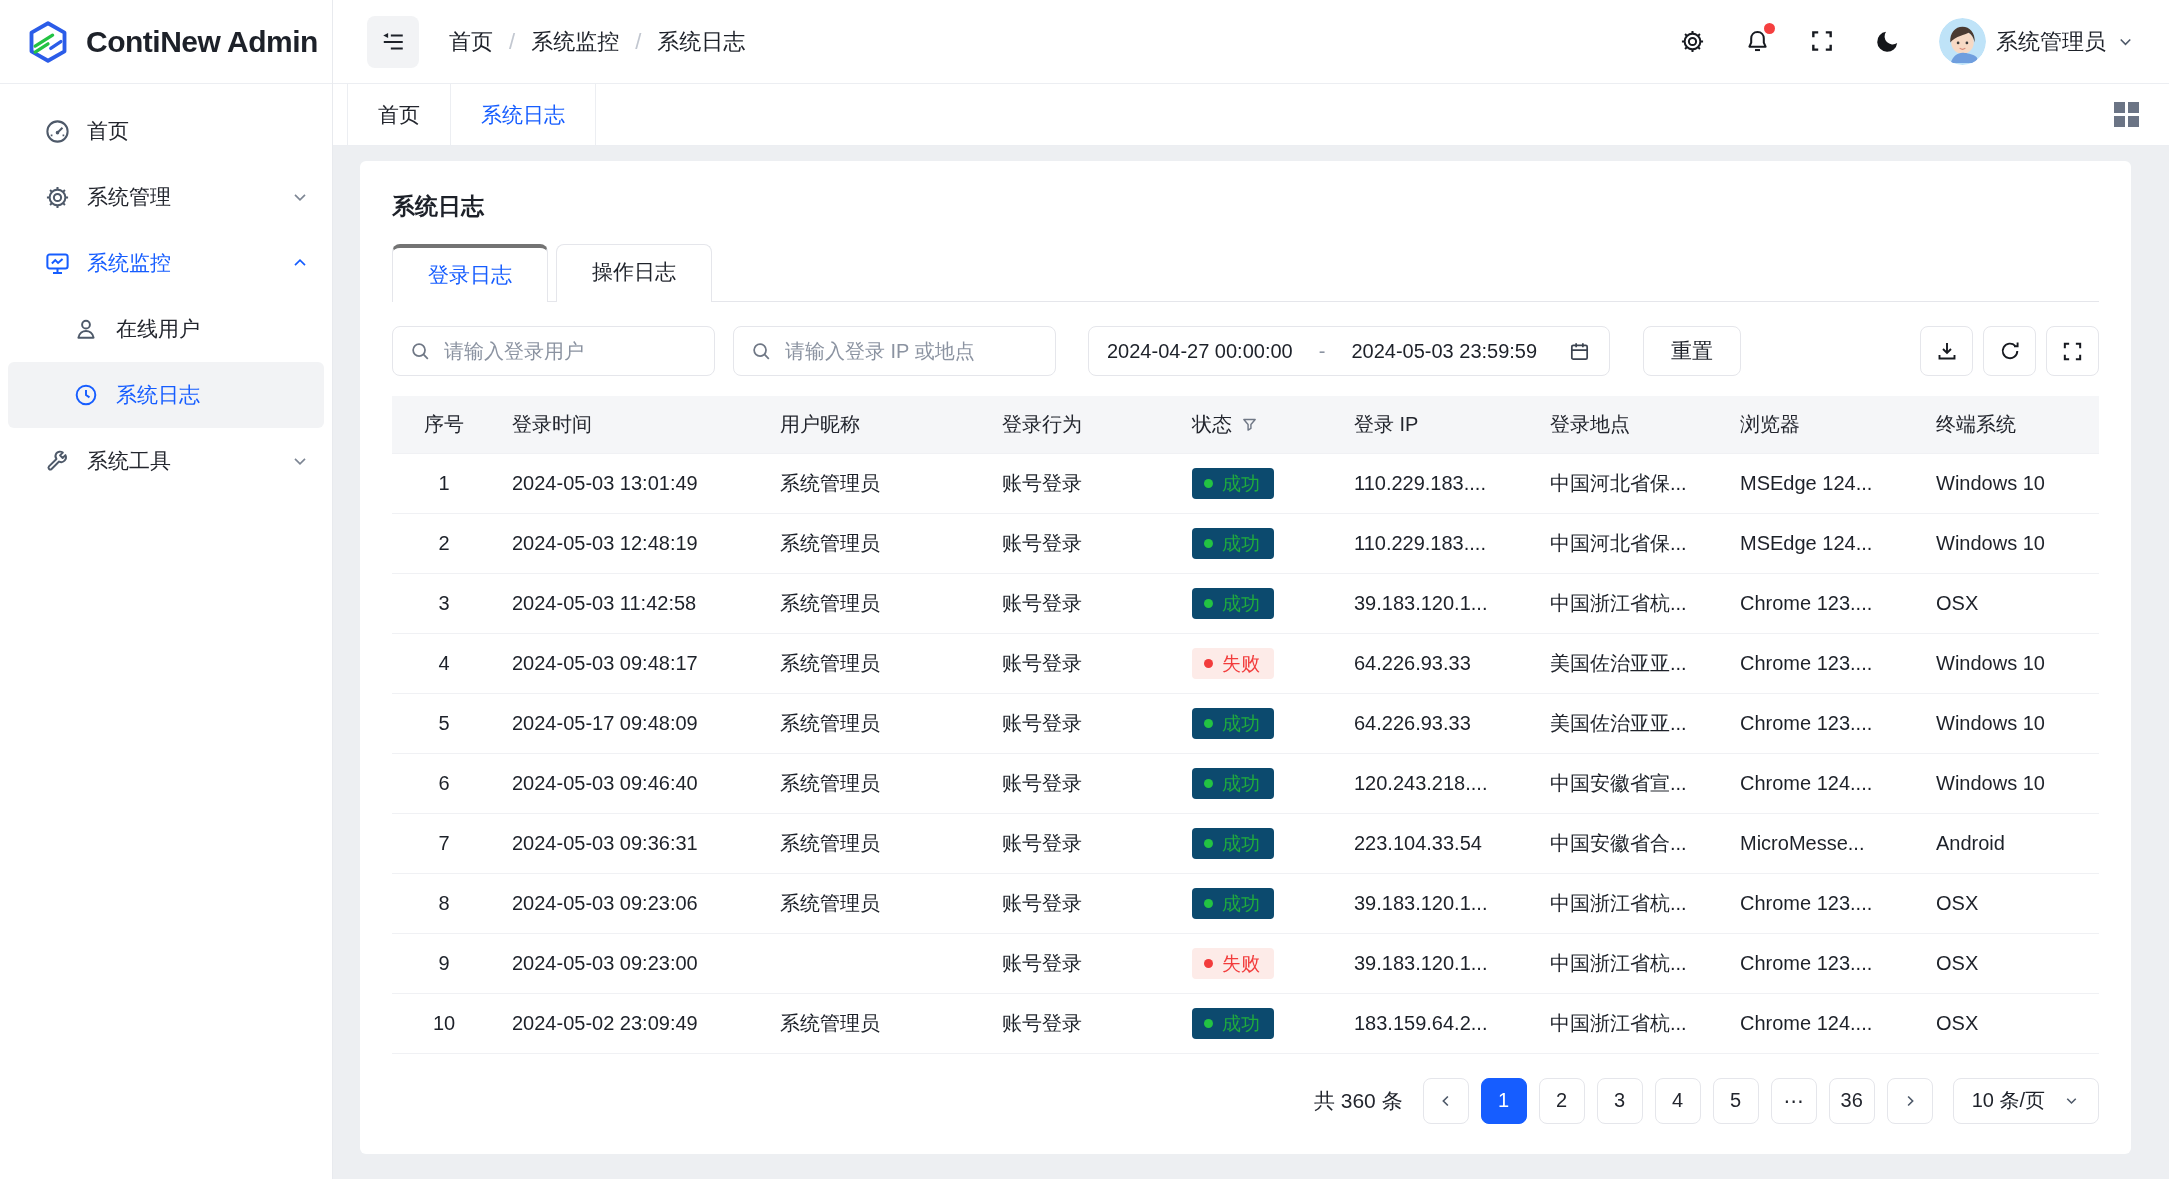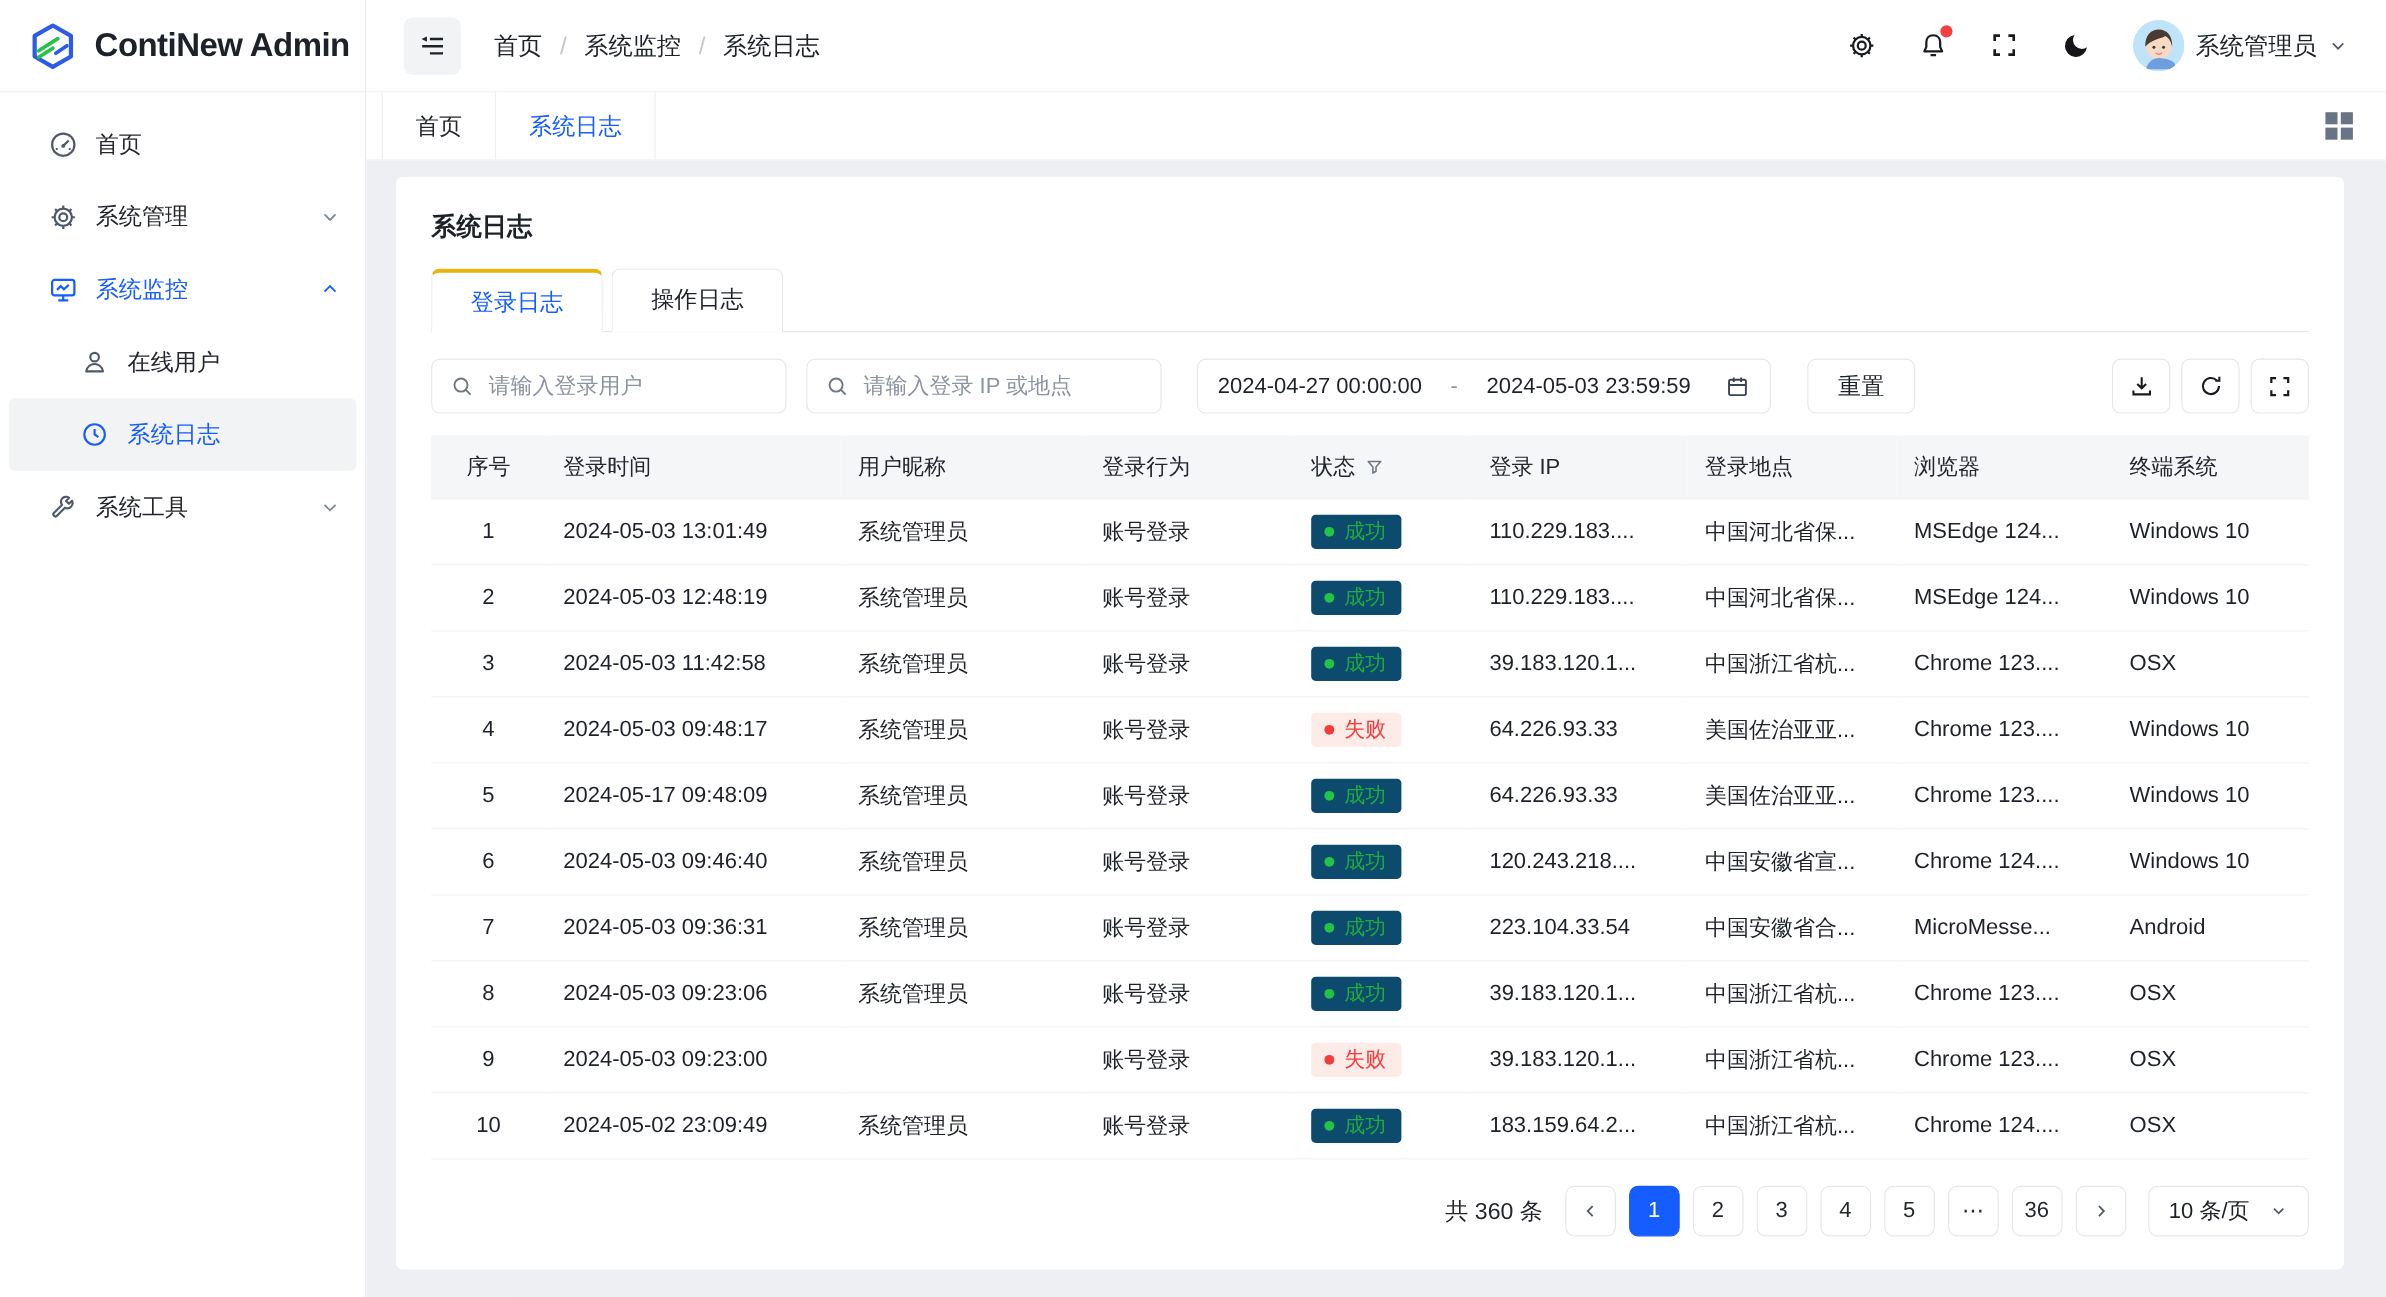--- a/index.html
+++ b/index.html
@@ -49,21 +49,21 @@
   .grid4 span { width:11px; height:11px; background:#6b7485; }
 
   
   .content { flex:1; background:#edeff2; padding:15px 38px 0 27px; }
   .card { background:#fff; border-radius:6px; padding:30px 32px 30px; }
   .card-title { font-size:23px; font-weight:700; margin-bottom:22px; }
 
   .log-tabs { display:flex; border-bottom:1px solid #e5e6eb; }
   .log-tab { padding:13px 35px; font-size:21px; background:#fff; border:1px solid #e5e6eb;
     border-bottom:none; border-radius:8px 8px 0 0; margin-right:8px; margin-bottom:-1px; cursor:pointer; }
-  .log-tab.active { border-top:4px solid #eab308; color:#165dff;
+  .log-tab.active { border-top:4px solid #737373; color:#165dff;
     position:relative; background:#fff; }
   .log-tab.active::after { content:""; position:absolute; left:0; right:0; bottom:-1px; height:1px; background:#fff; }
 
   .filter-row { display:flex; align-items:center; margin:24px 0 20px; }
   .search-box { width:323px; height:50px; border:1px solid #e5e6eb; border-radius:8px;
     display:flex; align-items:center; padding:12px 16px; gap:13px; background:#fff; }
   .search-box + .search-box { margin-left:18px; }
   .search-box .s-icon { color:#6f7785; display:flex; flex-shrink:0; }
   .search-box input { border:none; outline:none; width:100%; font-size:20px;
     font-family:inherit; color:#1d2129; background:transparent; }

